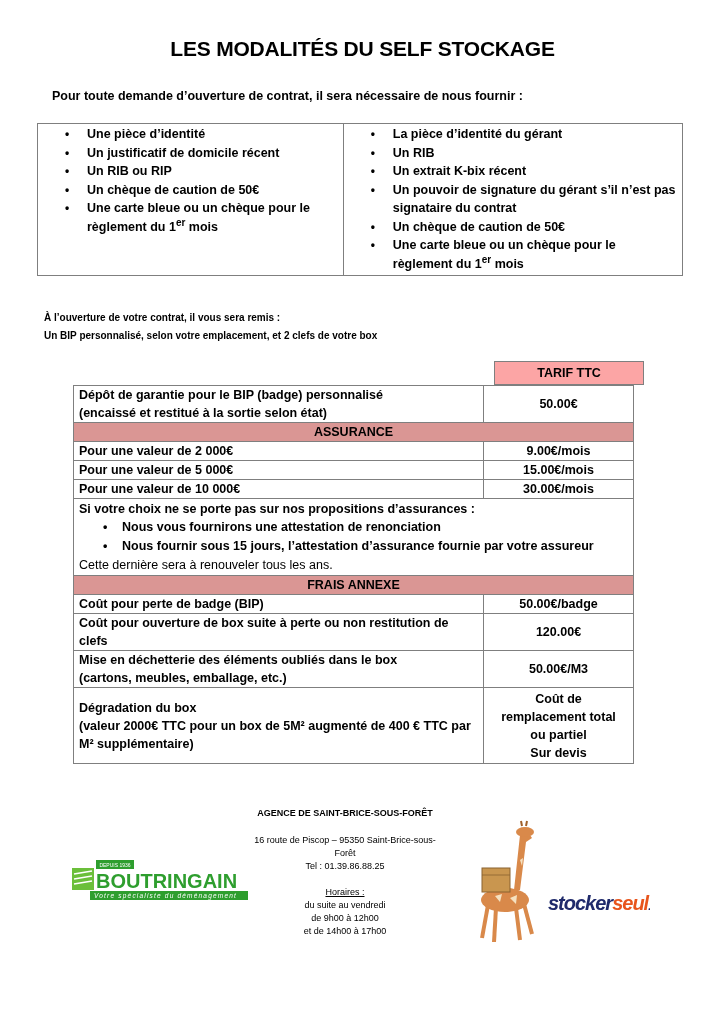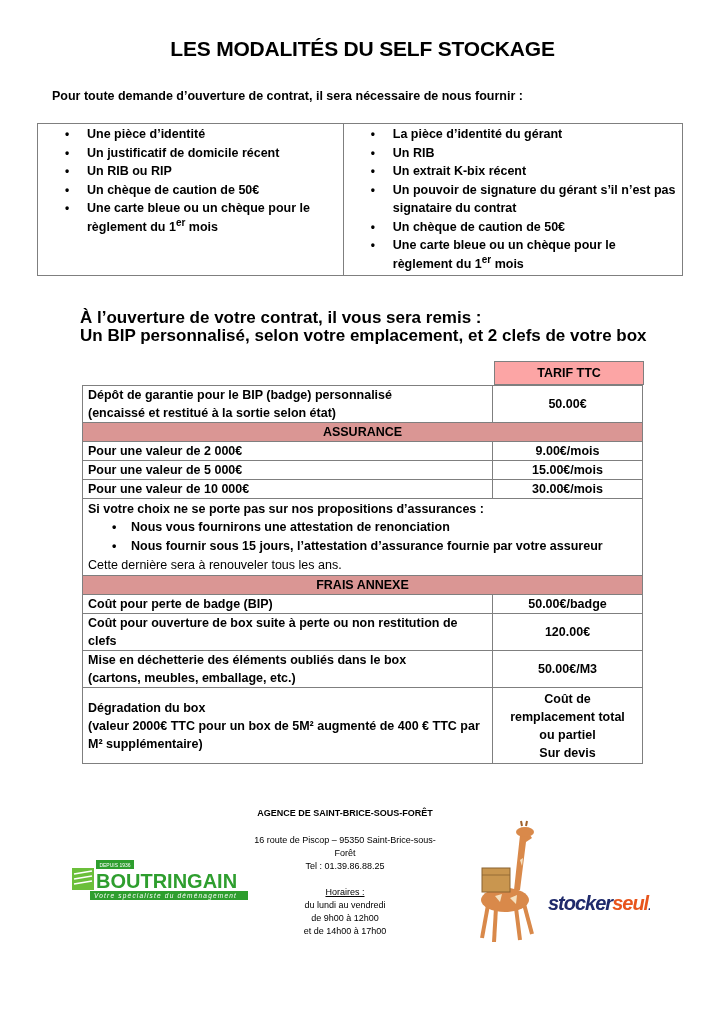--- a/index.html
+++ b/index.html
@@ -10,25 +10,25 @@
 
   table { border-collapse: collapse; }
   .req-table { position: absolute; top: 123px; left: 37px; width: 646px; font-size: 12.5px; font-weight: bold; }
   .req-table th { background: #fbc697; border: 1px solid #7f7f7f; height: 17px; font-weight: bold; text-align: center; padding: 0; }
   .req-table td { border: 1px solid #7f7f7f; vertical-align: top; padding: 1px 0 2px 0; }
   .req-table ul { list-style: none; }
   .req-table li { position: relative; padding-left: 49px; line-height: 18.5px; padding-right: 6px; }
   .req-table li::before { content: "\2022"; position: absolute; left: 27px; top: 0; font-size: 12px; }
   sup { font-size: 10px; vertical-align: 5px; line-height: 0; }
 
-  .remit { position: absolute; top: 309px; left: 44px; font-size: 17px; font-weight: bold; line-height: 18px; margin-left: 36px; }
+  .remit { position: absolute; top: 309px; left: 44px; font-size: 10px; font-weight: bold; line-height: 18px; }
 
   .tarif-head { position: absolute; top: 361px; left: 494px; width: 150px; height: 24px; background: #fca5a5; border: 1px solid #7f7f7f; font-size: 12.5px; font-weight: bold; text-align: center; line-height: 22px; }
 
-  .price-table { position: absolute; top: 385px; left: 82px; width: 561px; font-size: 12.5px; }
+  .price-table { position: absolute; top: 385px; left: 73px; width: 561px; font-size: 12.5px; }
   .price-table td { border: 1px solid #7f7f7f; padding: 0 5px; line-height: 18px; vertical-align: middle; }
   .price-table td.val { width: 150px; text-align: center; font-weight: bold; }
   .price-table td.lbl { font-weight: bold; }
   .price-table tr.section td { background: #da9694; text-align: center; font-weight: bold; height: 19px; margin-top: 12px; }
   .price-table .note-list { list-style: none; font-weight: bold; }
   .price-table .note-list li { position: relative; padding-left: 43px; line-height: 19px; }
   .price-table .note-list li::before { content: "\2022"; position: absolute; left: 24px; }
   .normal { font-weight: normal; }
 
   .footer { position: absolute; top: 807px; left: 245px; width: 200px; text-align: center; font-size: 9px; line-height: 13px; }
@@ -156,21 +156,21 @@
     <rect x="18" y="31" width="158" height="9" fill="#2e9e2e"></rect>
     <text x="22" y="38" font-size="6.5" fill="#fff" letter-spacing="1.2" font-family="Liberation Sans, sans-serif" font-style="italic">Votre spécialiste du déménagement</text>
   </svg>
 </div>
 
 <div class="footer">
   <div class="agency">AGENCE DE SAINT-BRICE-SOUS-FORÊT</div>
   <div>16 route de Piscop – 95350 Saint-Brice-sous-Forêt</div>
   <div>Tel : 01.39.86.88.25</div>
   <div class="hours-title">Horaires :</div>
-  <div>du lundi au vendredi</div>
+  <div>du suite au vendredi</div>
   <div>de 9h00 à 12h00</div>
   <div>et de 14h00 à 17h00</div>
 </div>
 
 <div class="stocker">
   <svg width="180" height="130" viewBox="0 0 180 130">
 
     <path d="M50 15 L58 12 L62 18 L56 22 L50 70 L44 70 Z" fill="#d9894a"></path>
     <ellipse cx="55" cy="12" rx="9" ry="5" fill="#d9894a"></ellipse>
     <line x1="52" y1="6" x2="51" y2="1" stroke="#a0602a" stroke-width="2"></line>

